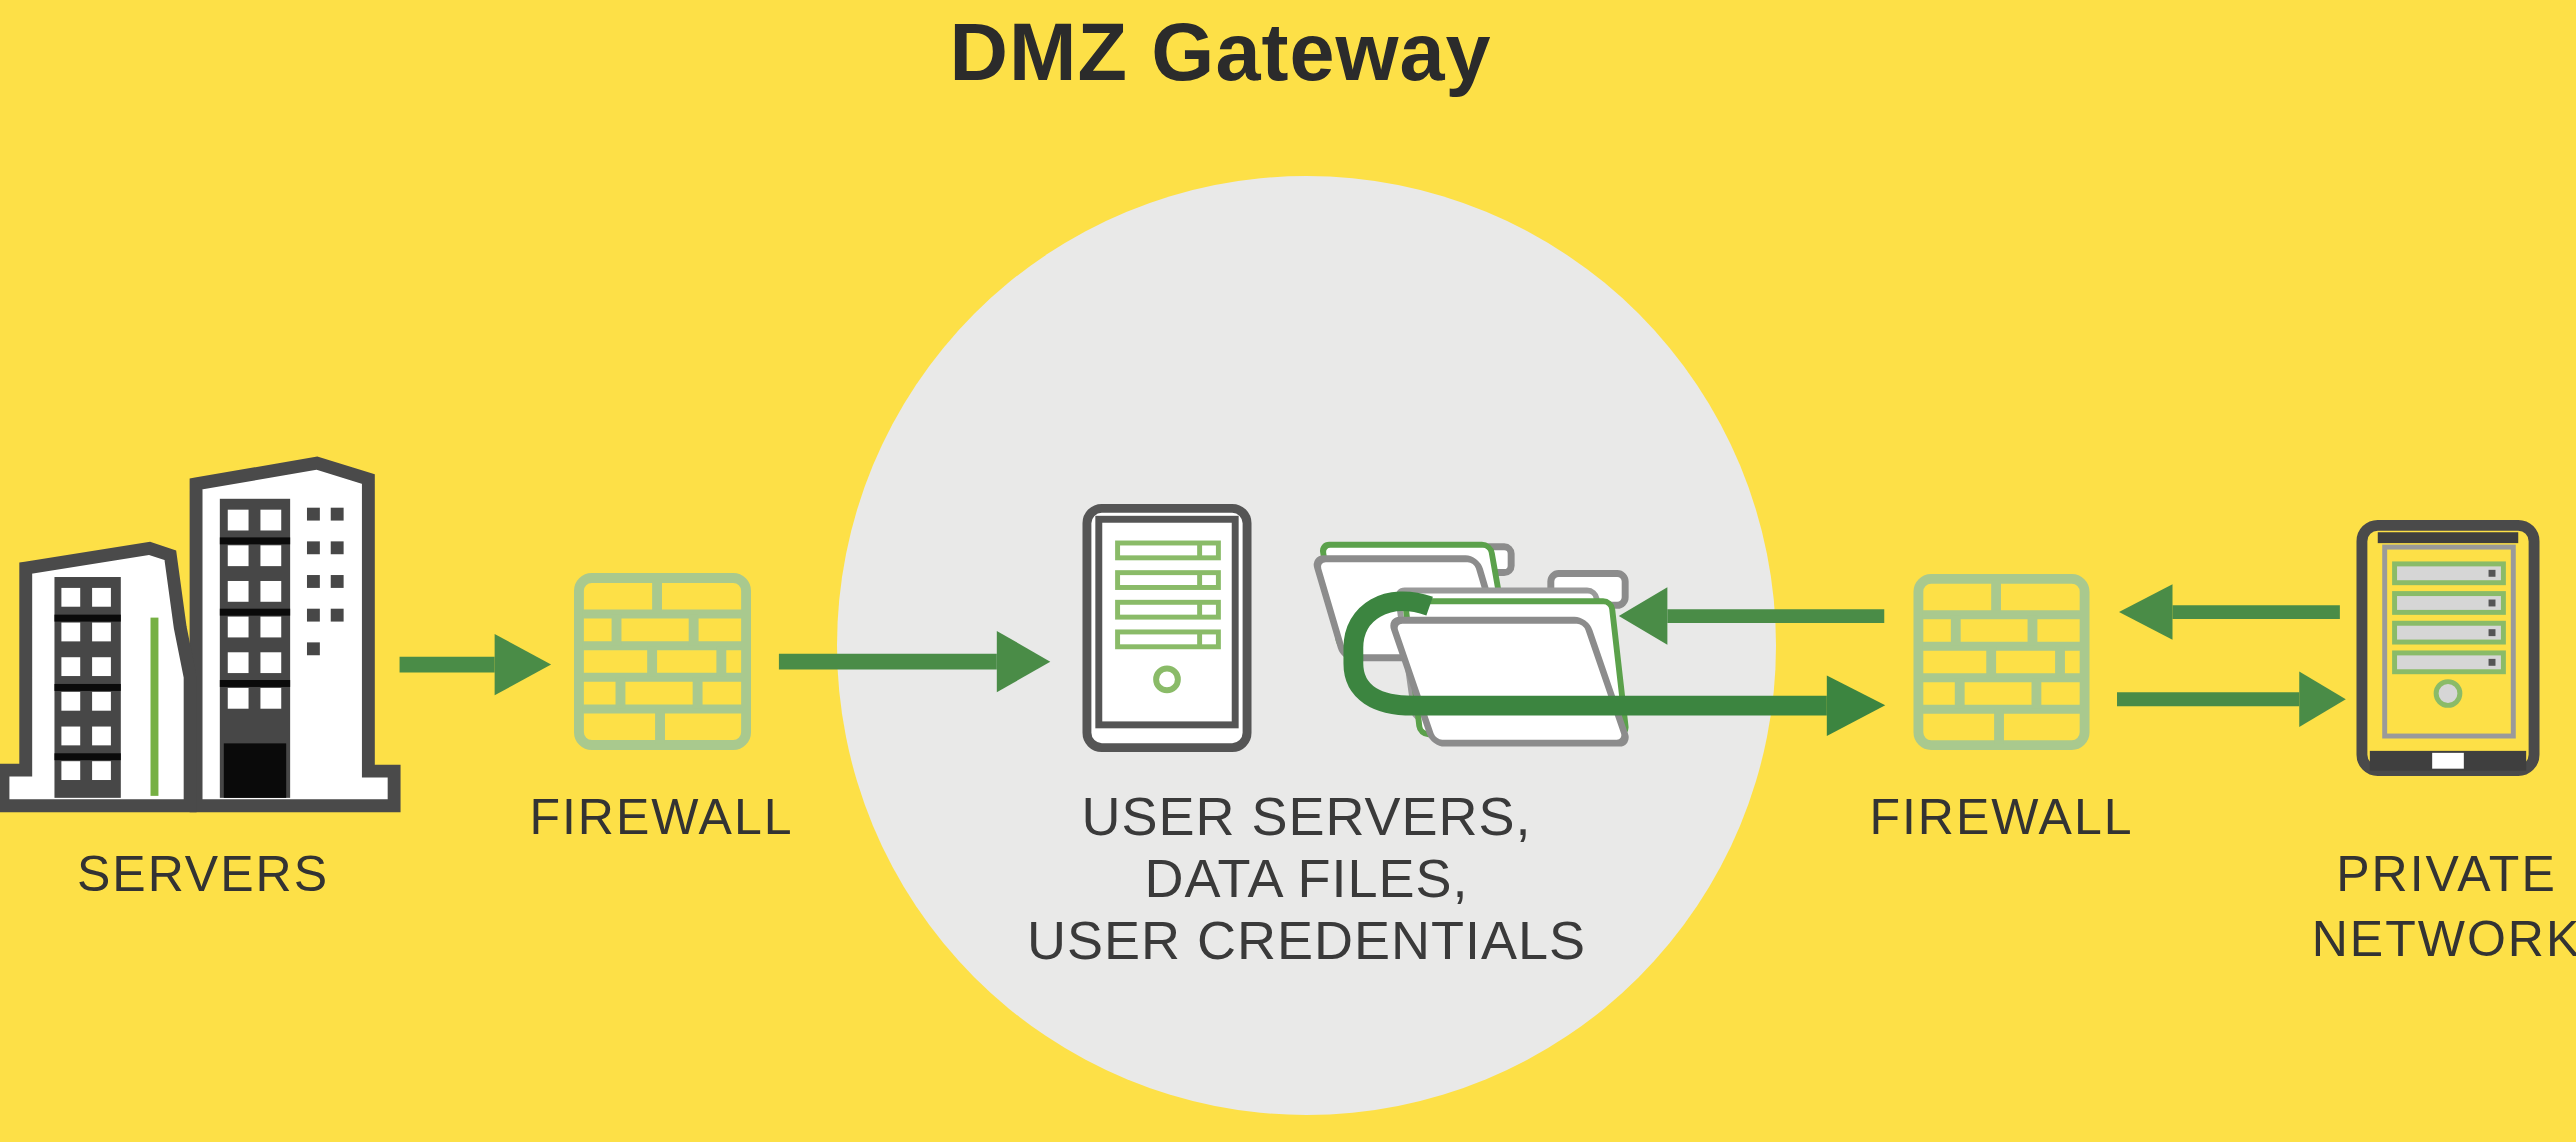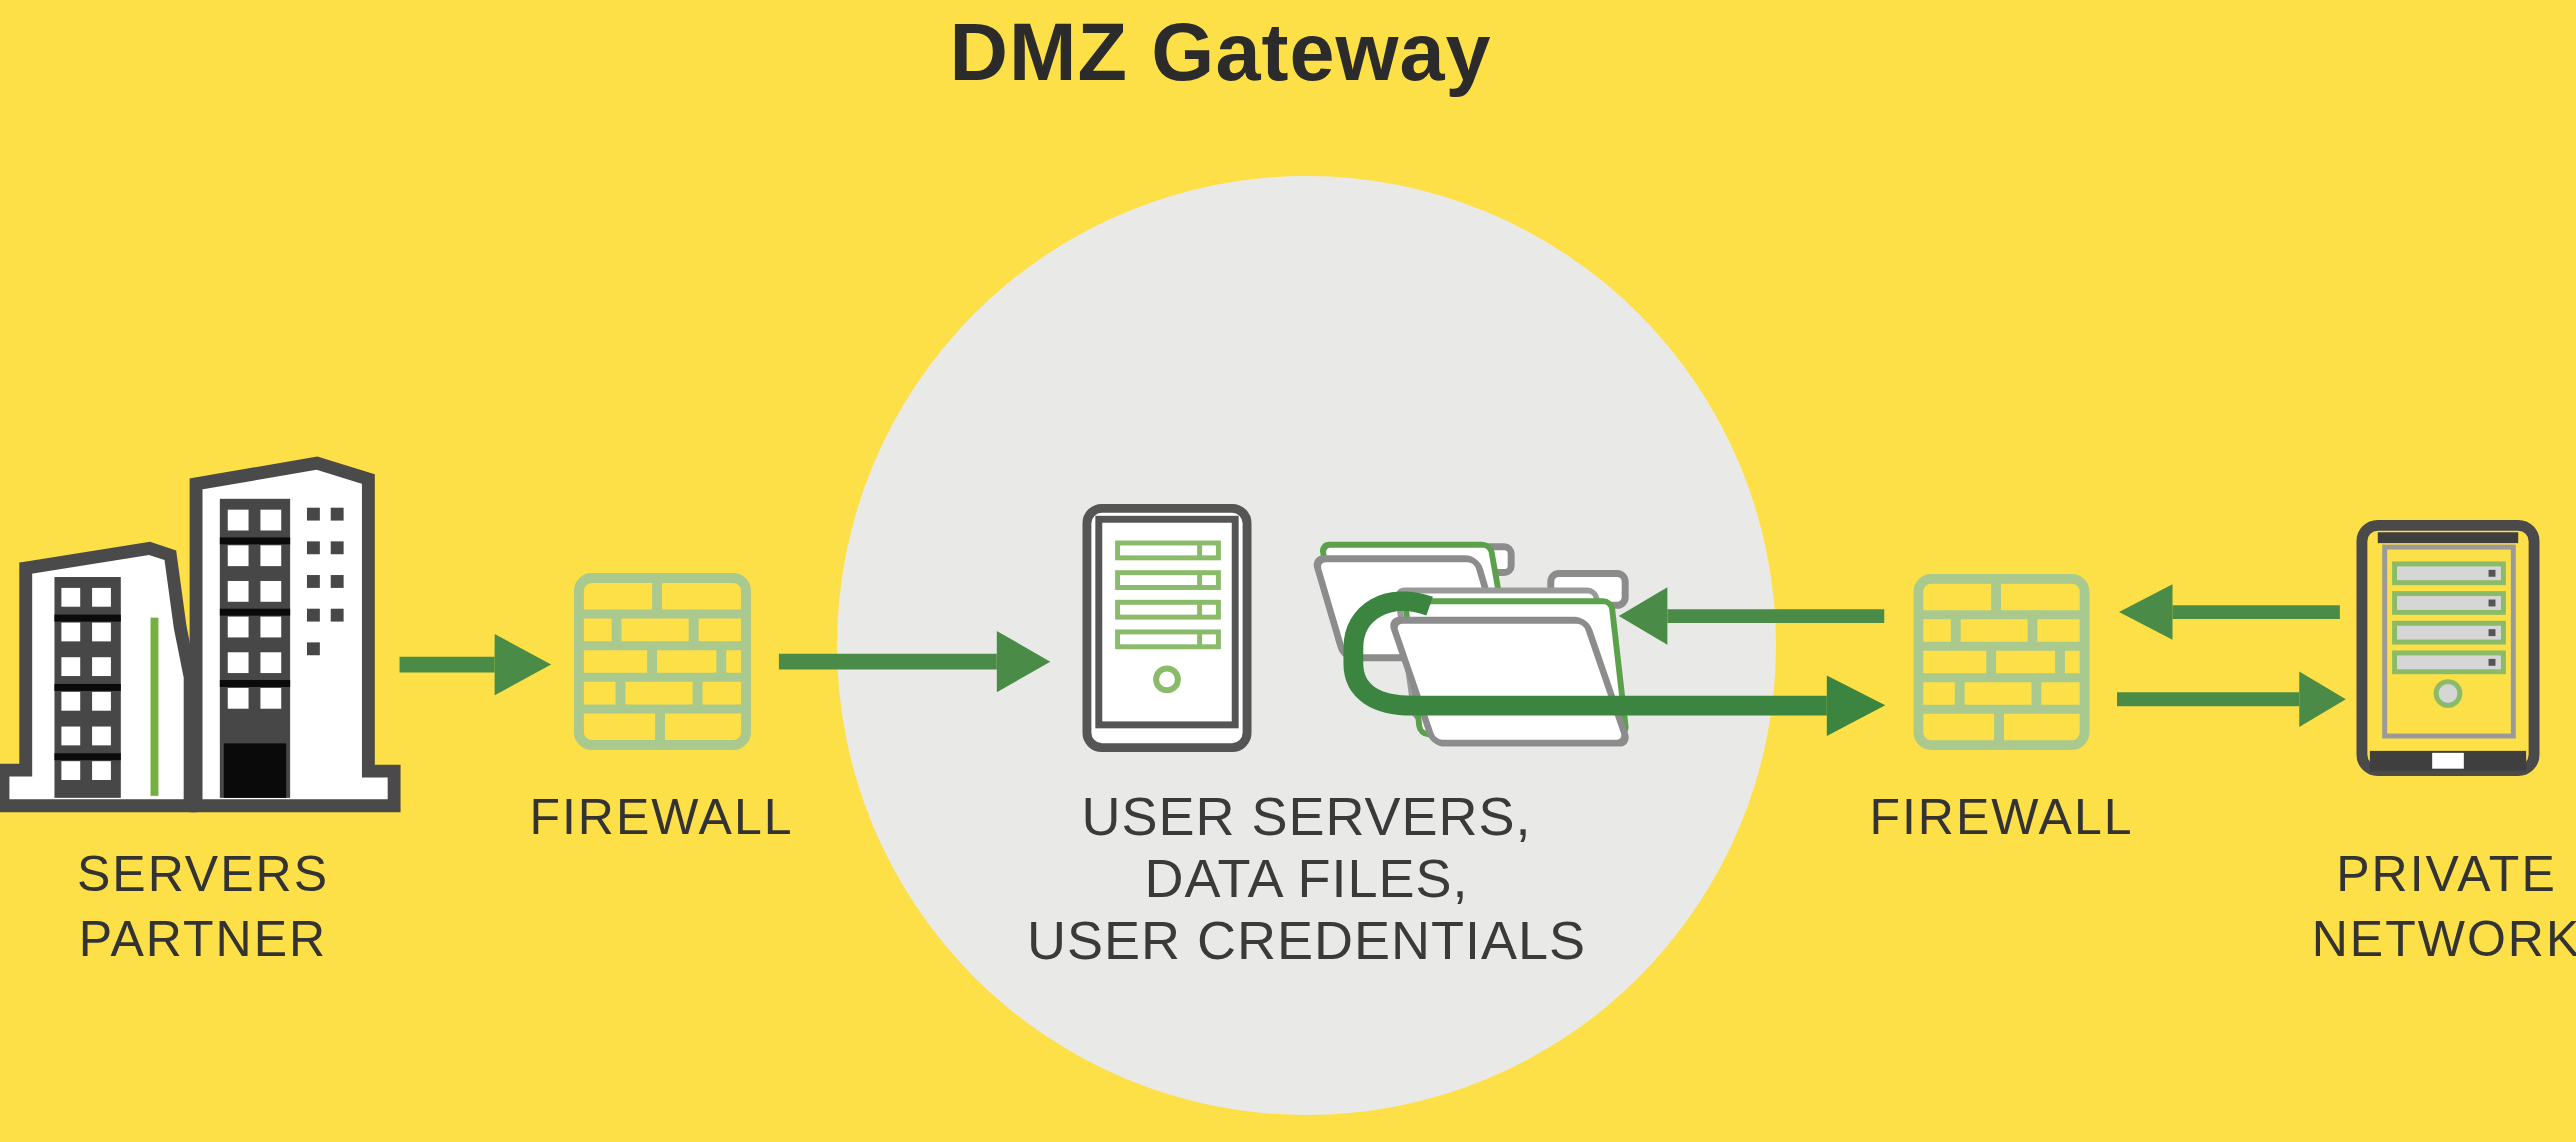--- a/index.html
+++ b/index.html
@@ -215,21 +215,20 @@
       <line x1="2193" y1="618" x2="2362" y2="618" stroke="#4a8c47" stroke-width="14"></line>
     </g>
     <g>
       <line x1="2137" y1="706" x2="2321" y2="706" stroke="#4a8c47" stroke-width="14"></line>
       <polygon points="2321,678 2321,734 2368,706" fill="#4a8c47"></polygon>
     </g>
   </svg>
 
   <div id="lbl-trading" class="abs lbl">
     <div>SERVERS</div>
-    <div>PARTNER</div>
   </div>
 
   <div id="lbl-fw1" class="abs lbl">FIREWALL</div>
 
   <div id="dmz-text" class="abs">
     <div>USER SERVERS,</div>
     <div>DATA FILES,</div>
     <div>USER CREDENTIALS</div>
   </div>
 

